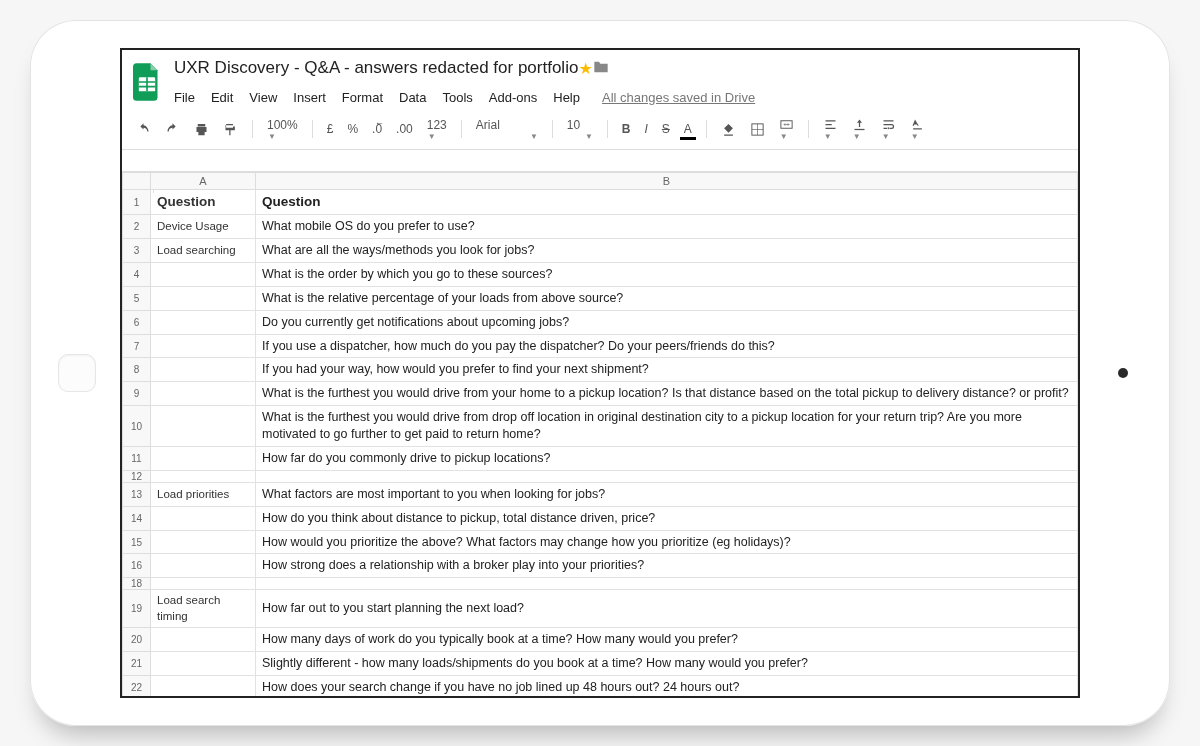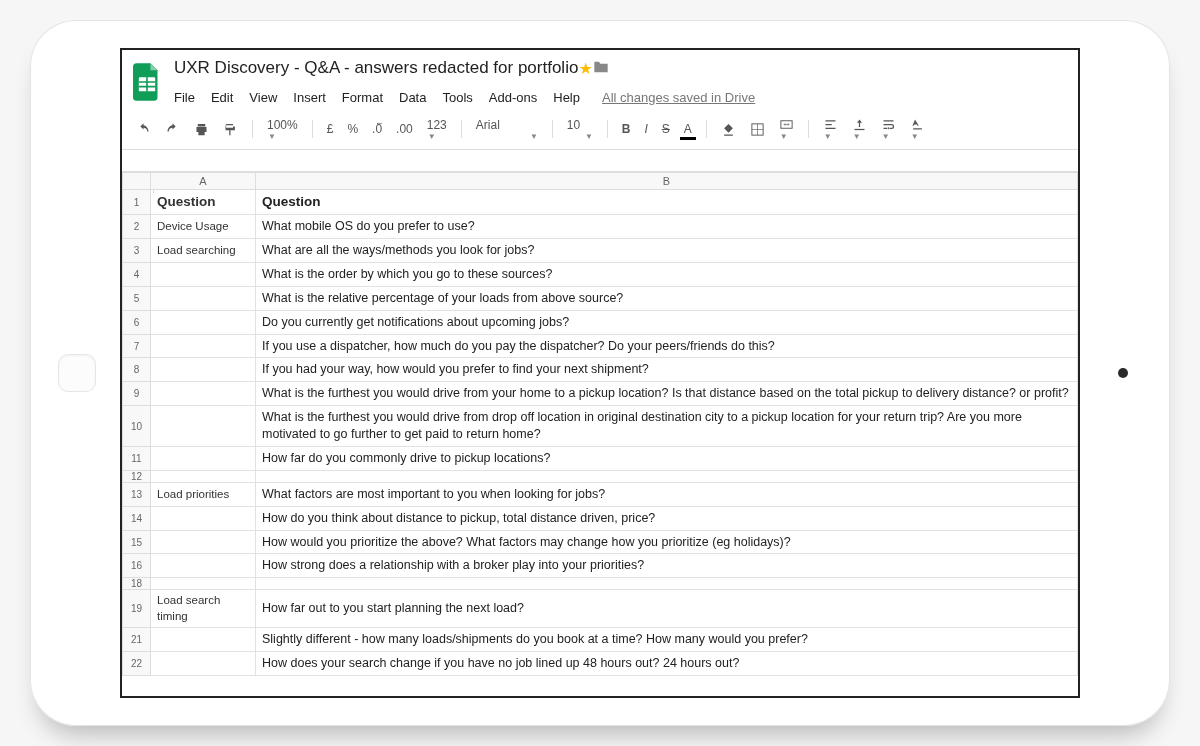--- a/index.html
+++ b/index.html
@@ -355,20 +355,25 @@
               <td class="rowhead">18</td>
               <td class="cell catcell"></td>
               <td class="cell"></td>
             </tr>
             <tr>
               <td class="rowhead">19</td>
               <td class="cell catcell">Load search timing</td>
               <td class="cell">How far out to you start planning the next load?</td>
             </tr>
             <tr>
+              <td class="rowhead">20</td>
+              <td class="cell catcell"></td>
+              <td class="cell">How many days of work do you typically book at a time? How many would you prefer?</td>
+            </tr>
+            <tr>
               <td class="rowhead">21</td>
               <td class="cell catcell"></td>
               <td class="cell">Slightly different - how many loads/shipments do you book at a time? How many would you prefer?</td>
             </tr>
             <tr>
               <td class="rowhead">22</td>
               <td class="cell catcell"></td>
               <td class="cell">How does your search change if you have no job lined up 48 hours out? 24 hours out?</td>
             </tr>
           </tbody>

